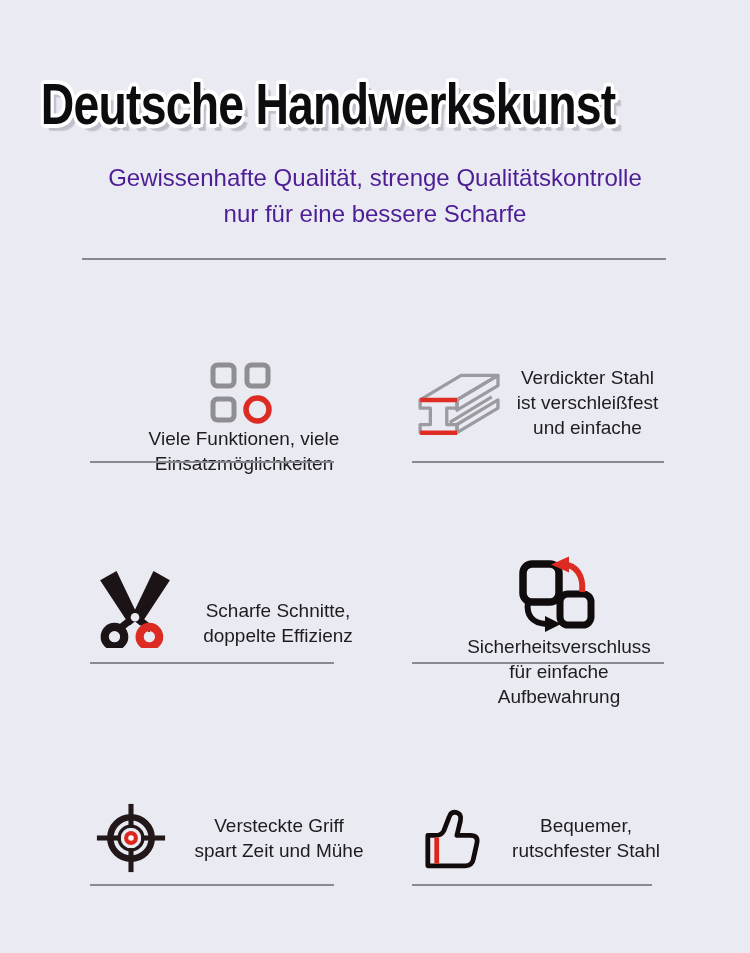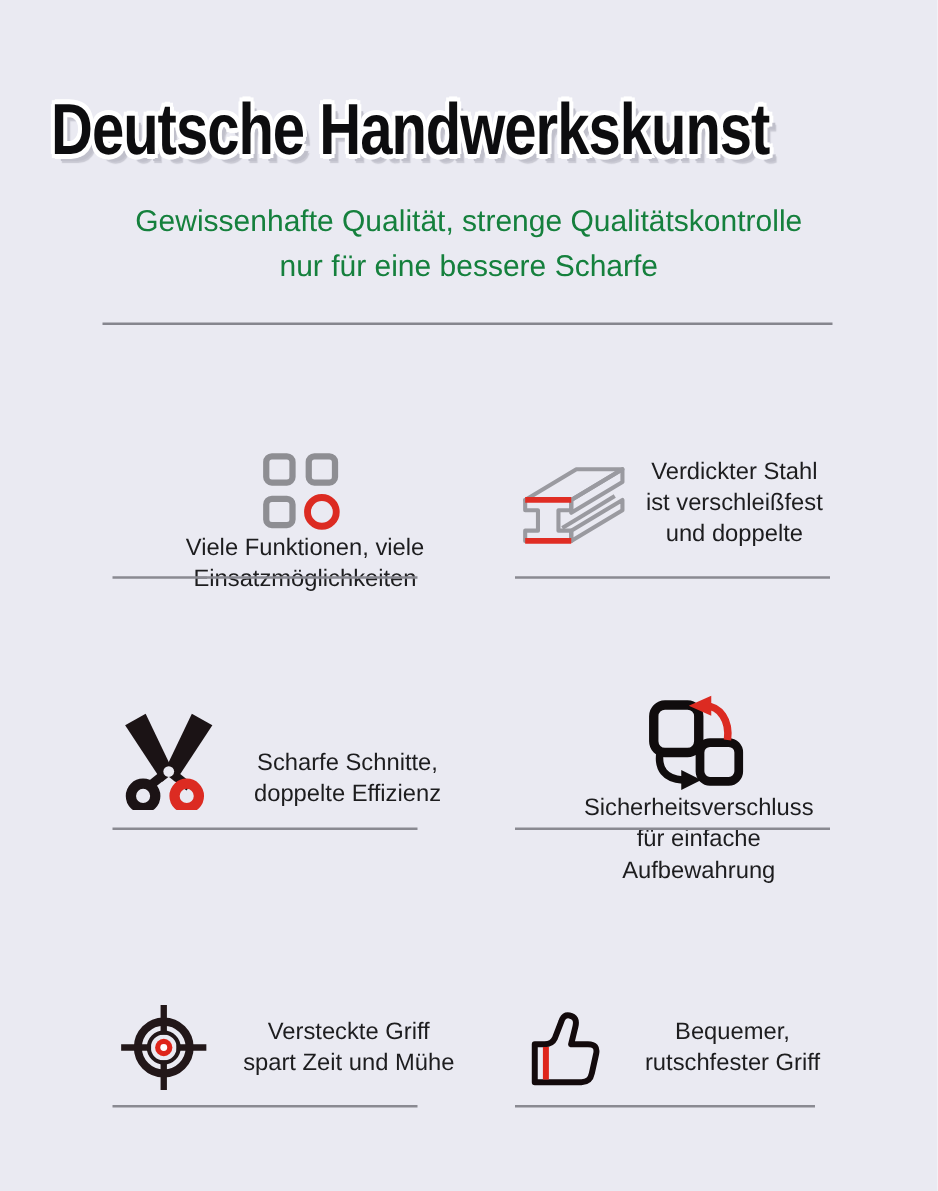--- a/index.html
+++ b/index.html
@@ -21,21 +21,21 @@
     transform:scaleX(0.80);
     transform-origin:50% 50%;
     text-shadow:
       -3px -3px 0 #ffffff, 3px -3px 0 #ffffff, -3px 3px 0 #ffffff, 3px 3px 0 #ffffff,
       -4px 0 0 #ffffff, 4px 0 0 #ffffff, 0 -4px 0 #ffffff, 0 4px 0 #ffffff,
       6px 6px 0 #c0c0cb, 7px 7px 1px #c8c8d2;
   }
   .subtitle{
     position:absolute;left:0;top:160px;width:750px;
     text-align:center;
-    font-size:24px;line-height:36px;color:#15803d;
+    font-size:24px;line-height:36px;color:#4c1d95;
   }
   .subtitle span{display:block;}
   .divider{
     position:absolute;height:2px;background:#86868e;
   }
   .feature{
     position:absolute;display:flex;align-items:center;
   }
   .f-icon{flex:0 0 auto;display:flex;align-items:center;justify-content:center;}
   .f-text{
@@ -89,21 +89,21 @@
           <path d="M35,62 L76,37"></path>
           <path d="M42,64 L82,40 L82,48 L42,72 Z"></path>
         </g>
         <line x1="6" y1="40" x2="42" y2="40" stroke="#e02d24" stroke-width="4.5"></line>
         <line x1="6" y1="72" x2="42" y2="72" stroke="#e02d24" stroke-width="4.5"></line>
       </svg>
     </div>
     <div class="f-text">
       <span>Verdickter Stahl</span>
       <span>ist verschleißfest</span>
-      <span>und doppelte</span>
+      <span>und einfache</span>
     </div>
   </div>
   <div class="underline" style="left:412px;top:461px;width:252px;"></div>
 
   <div class="feature" style="left:98px;top:556px;width:280px;height:92px;align-items:flex-end;">
     <div class="f-icon">
       <svg width="74" height="78" viewBox="0 0 72 76">
         <polygon points="2,10 18,1 40,47 31,54" fill="#1b1315"></polygon>
         <polygon points="70,10 54,1 32,47 41,54" fill="#1b1315"></polygon>
         <line x1="30" y1="50" x2="20" y2="58" stroke="#1b1315" stroke-width="7"></line>
@@ -163,18 +163,18 @@
 
   <div class="feature" style="left:420px;top:794px;width:260px;height:88px;">
     <div class="f-icon">
       <svg width="66" height="66" viewBox="0 0 76 76">
         <path d="M9,35 H18 Q25,35 27.5,29.5 L33.5,14 Q35.5,7.5 41,8.5 Q48.5,10 46.5,18.5 L42.5,35 H58 Q67.5,35 65.5,44 L61.5,62 Q60,70 52,70 L9,70 Z" fill="none" stroke="#130a0c" stroke-width="5.5" stroke-linejoin="round"></path>
         <rect x="16.5" y="37.5" width="5.5" height="30" fill="#de251b"></rect>
       </svg>
     </div>
     <div class="f-text">
       <span>Bequemer,</span>
-      <span>rutschfester Griff</span>
+      <span>rutschfester Stahl</span>
     </div>
   </div>
   <div class="underline" style="left:412px;top:884px;width:240px;"></div>
 
 </div>
 
 </body></html>

